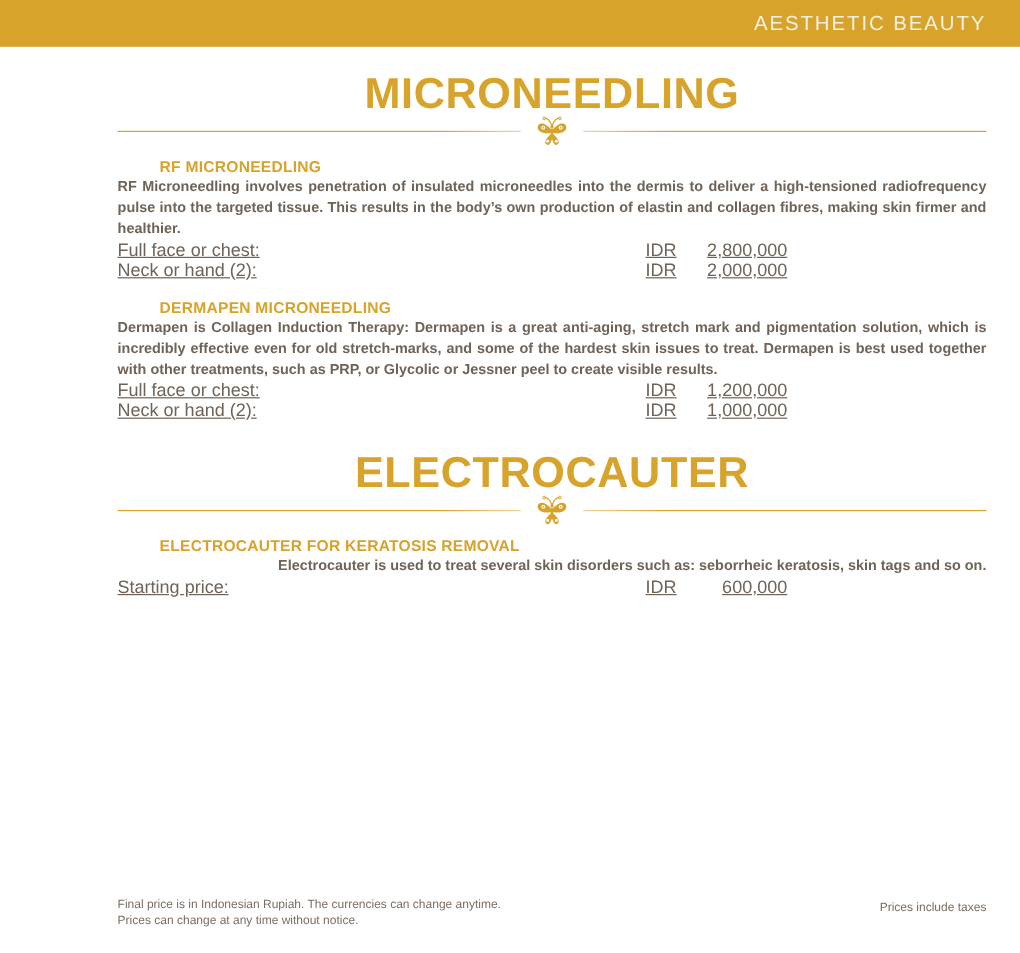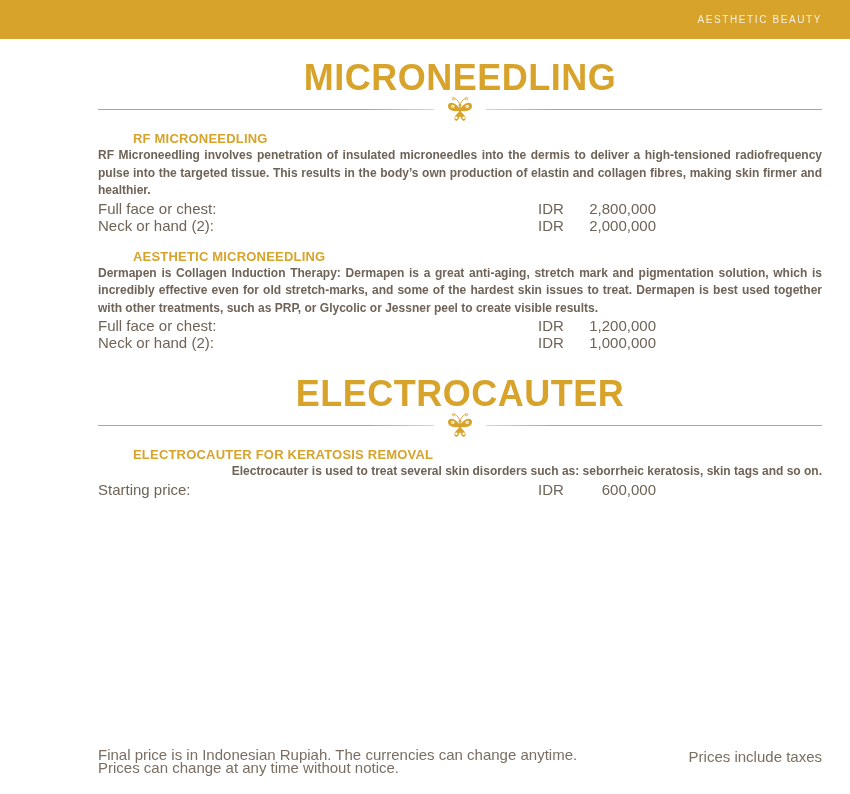--- a/index.html
+++ b/index.html
@@ -16,21 +16,21 @@
   .topbar {
     height: 39px;
     background: var(--gold, #D7A32B);
     display: flex;
     align-items: center;
     justify-content: flex-end;
     padding-right: 28px;
   }
   .brand {
     color: var(--bar-text, #F6F0DE);
-    font-size: 10px;
+    font-size: 17px;
     letter-spacing: 1.6px;
     font-weight: 400;
   }
   
   .content {
     margin: 0 28px 0 98px; 
   }
   .section-title {
     margin-top: 22px;
     text-align: center;
@@ -70,38 +70,39 @@
     line-height: 17.5px;
     text-align: justify;
     font-weight: bold;
   }
   .item-desc.nowrap { text-align: right; white-space: nowrap; }
   .price-row {
     display: flex;
     color: var(--ink, #6F6357);
     font-size: 15px;
     line-height: 17px;
+    text-decoration: underline;
   }
   .price-label { width: 440px; }
   .price-cell {
     width: 118px;
     display: flex;
     justify-content: space-between;
   }
   
   .footer {
     position: absolute;
     left: 98px;
     right: 28px;
     top: 748px;
     display: flex;
     justify-content: space-between;
     align-items: flex-start;
     color: var(--ink-light, #7A6E62);
-    font-size: 15px;
+    font-size: 10px;
     line-height: 13px;
   }
   .footer .taxes { margin-top: 2px; }
   .sec-electro .section-title { margin-top: 26px; }
 </style>
 </head>
 <body>
 
 <div class="page" style="--gold: #D7A32B; --bar-text: #F6F0DE; --ink: #6F6357; --ink-light: #7A6E62; --paper: #FFFFFF;">
 
@@ -151,21 +152,21 @@
         <div class="price-row">
           <span class="price-label">Neck or hand (2):</span>
           <span class="price-cell">
             <span>IDR</span>
             <span>2,000,000</span>
           </span>
         </div>
       </div>
 
       <div class="item">
-        <div class="item-heading">AESTHETIC MICRONEEDLING</div>
+        <div class="item-heading">DERMAPEN MICRONEEDLING</div>
         <div class="item-desc">Dermapen is Collagen Induction Therapy: Dermapen is a great anti-aging, stretch mark and pigmentation solution, which is incredibly effective even for old stretch-marks, and some of the hardest skin issues to treat. Dermapen is best used together with other treatments, such as PRP, or Glycolic or Jessner peel to create visible results.</div>
         <div class="price-row">
           <span class="price-label">Full face or chest:</span>
           <span class="price-cell">
             <span>IDR</span>
             <span>1,200,000</span>
           </span>
         </div>
         <div class="price-row">
           <span class="price-label">Neck or hand (2):</span>

